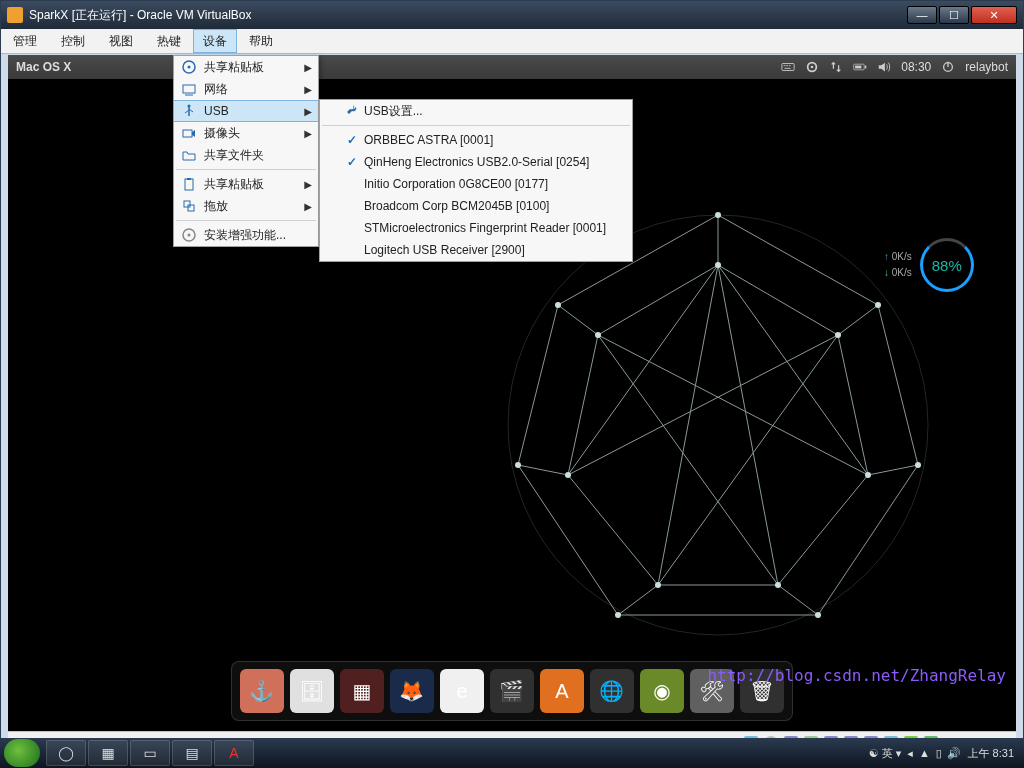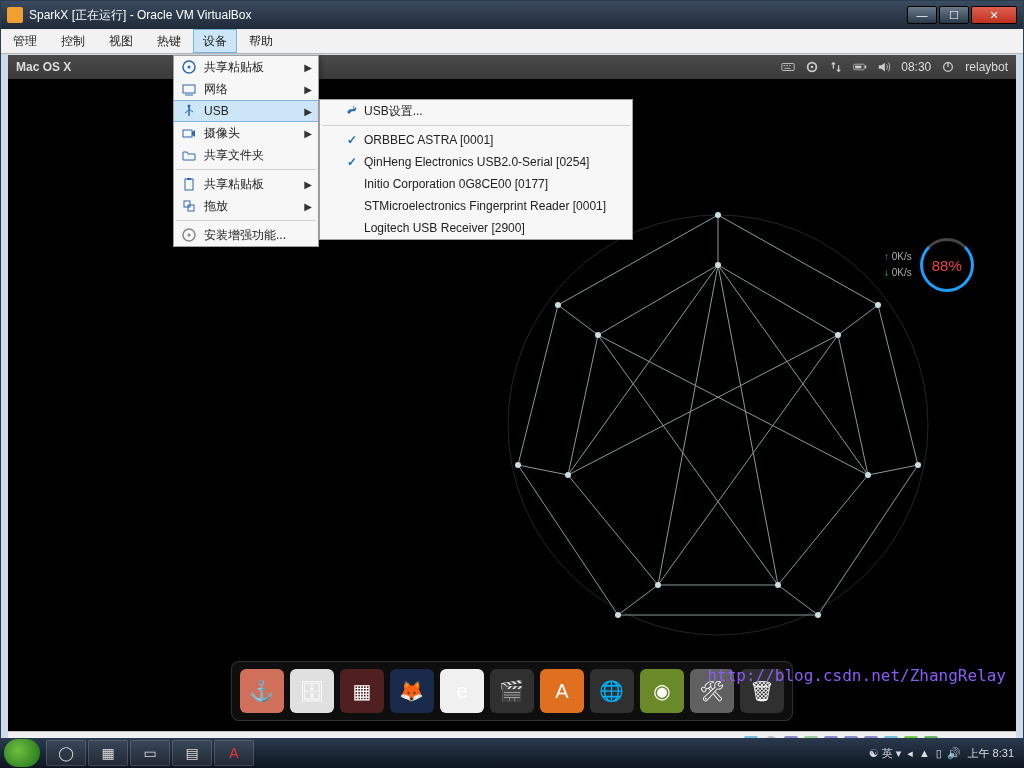--- a/index.html
+++ b/index.html
@@ -27,21 +27,21 @@
   .gtop .gtitle { font-weight: bold; }
   .gtop .spacer { flex: 1; }
   .gtop .tray { display: flex; align-items: center; gap: 10px; }
 
   
   .sphere { position: absolute; left: 470px; top: 130px; width: 480px; height: 480px; }
   .sphere svg { width: 100%; height: 100%; }
 
   
   .netw { position: absolute; right: 12px; top: 180px; width: 120px; height: 60px; color: #aaa; font-size: 10px; display: flex; align-items: center; }
-  .ring { width: 54px; height: 54px; border: 3px solid #1aa0ff; border-top-color: #444; border-radius: 50%; display: flex; align-items: center; justify-content: center; color: #ef4444; font-size: 15px; margin-left: 8px; }
+  .ring { width: 54px; height: 54px; border: 3px solid #1aa0ff; border-top-color: #444; border-radius: 50%; display: flex; align-items: center; justify-content: center; color: #14b8a6; font-size: 15px; margin-left: 8px; }
   .speeds { text-align: center; line-height: 16px; }
 
   
   .dock { position: absolute; bottom: 10px; left: 50%; transform: translateX(-50%); height: 60px; background: rgba(40,40,40,.35); border: 1px solid rgba(255,255,255,.15); border-radius: 8px; display: flex; align-items: center; padding: 4px 8px; gap: 6px; }
   .dockicon { width: 44px; height: 44px; border-radius: 6px; display: flex; align-items: center; justify-content: center; font-size: 20px; color: #fff; }
 
   
   .dropdown { position: absolute; background: #f7f7f7; border: 1px solid #a0a0a0; box-shadow: 2px 2px 4px rgba(0,0,0,.3); font-size: 12px; color: #222; }
   .dd-row { display: flex; align-items: center; height: 22px; padding: 0 22px 0 4px; position: relative; }
   .dd-row.hl { background: #cde6f7; border-top:1px solid #7eb4e0; border-bottom:1px solid #7eb4e0; }
@@ -305,20 +305,24 @@
       <div class="dd-row">
         <span class="check">✓</span>
         <span>QinHeng Electronics USB2.0-Serial [0254]</span>
       </div>
       <div class="dd-row">
         <span class="check"></span>
         <span>Initio Corporation 0G8CE00 [0177]</span>
       </div>
       <div class="dd-row">
         <span class="check"></span>
+        <span>Broadcom Corp BCM2045B [0100]</span>
+      </div>
+      <div class="dd-row">
+        <span class="check"></span>
         <span>STMicroelectronics Fingerprint Reader [0001]</span>
       </div>
       <div class="dd-row">
         <span class="check"></span>
         <span>Logitech USB Receiver [2900]</span>
       </div>
     </div>
 
   <div class="vstatus">
     <div class="sic" style="background:#7bd"></div>

